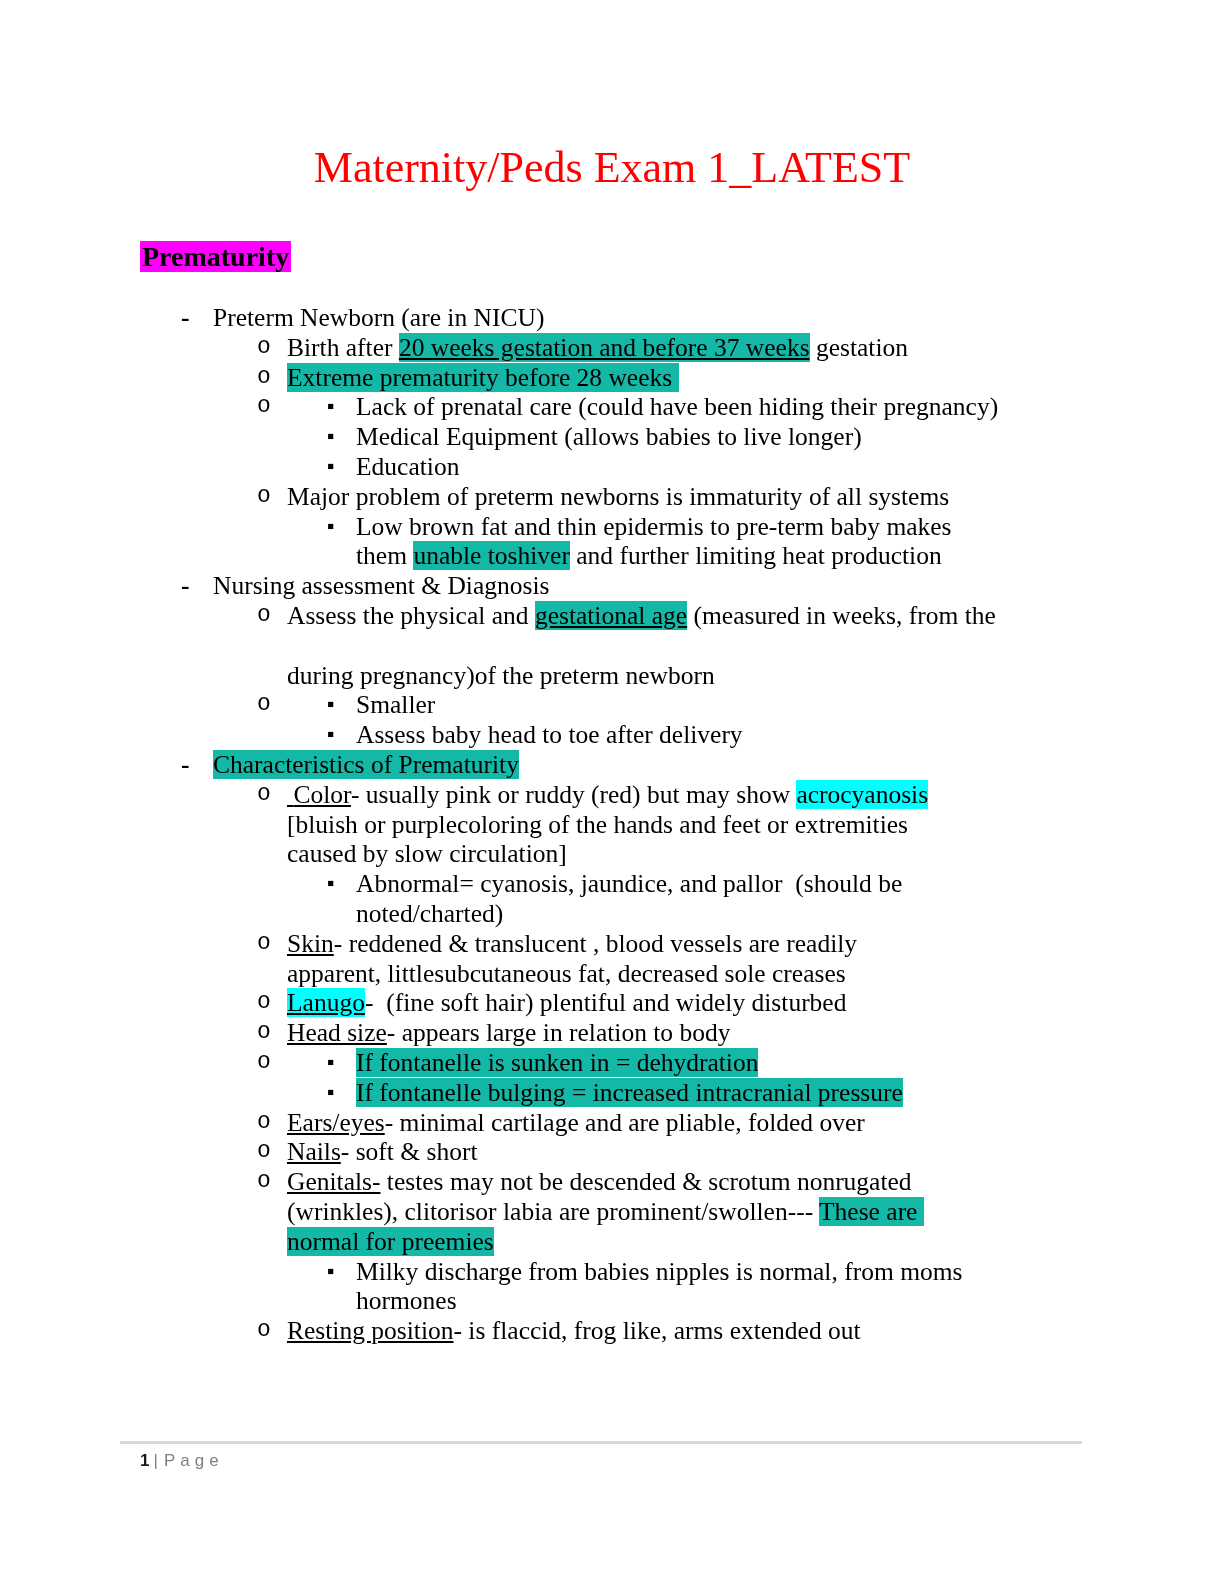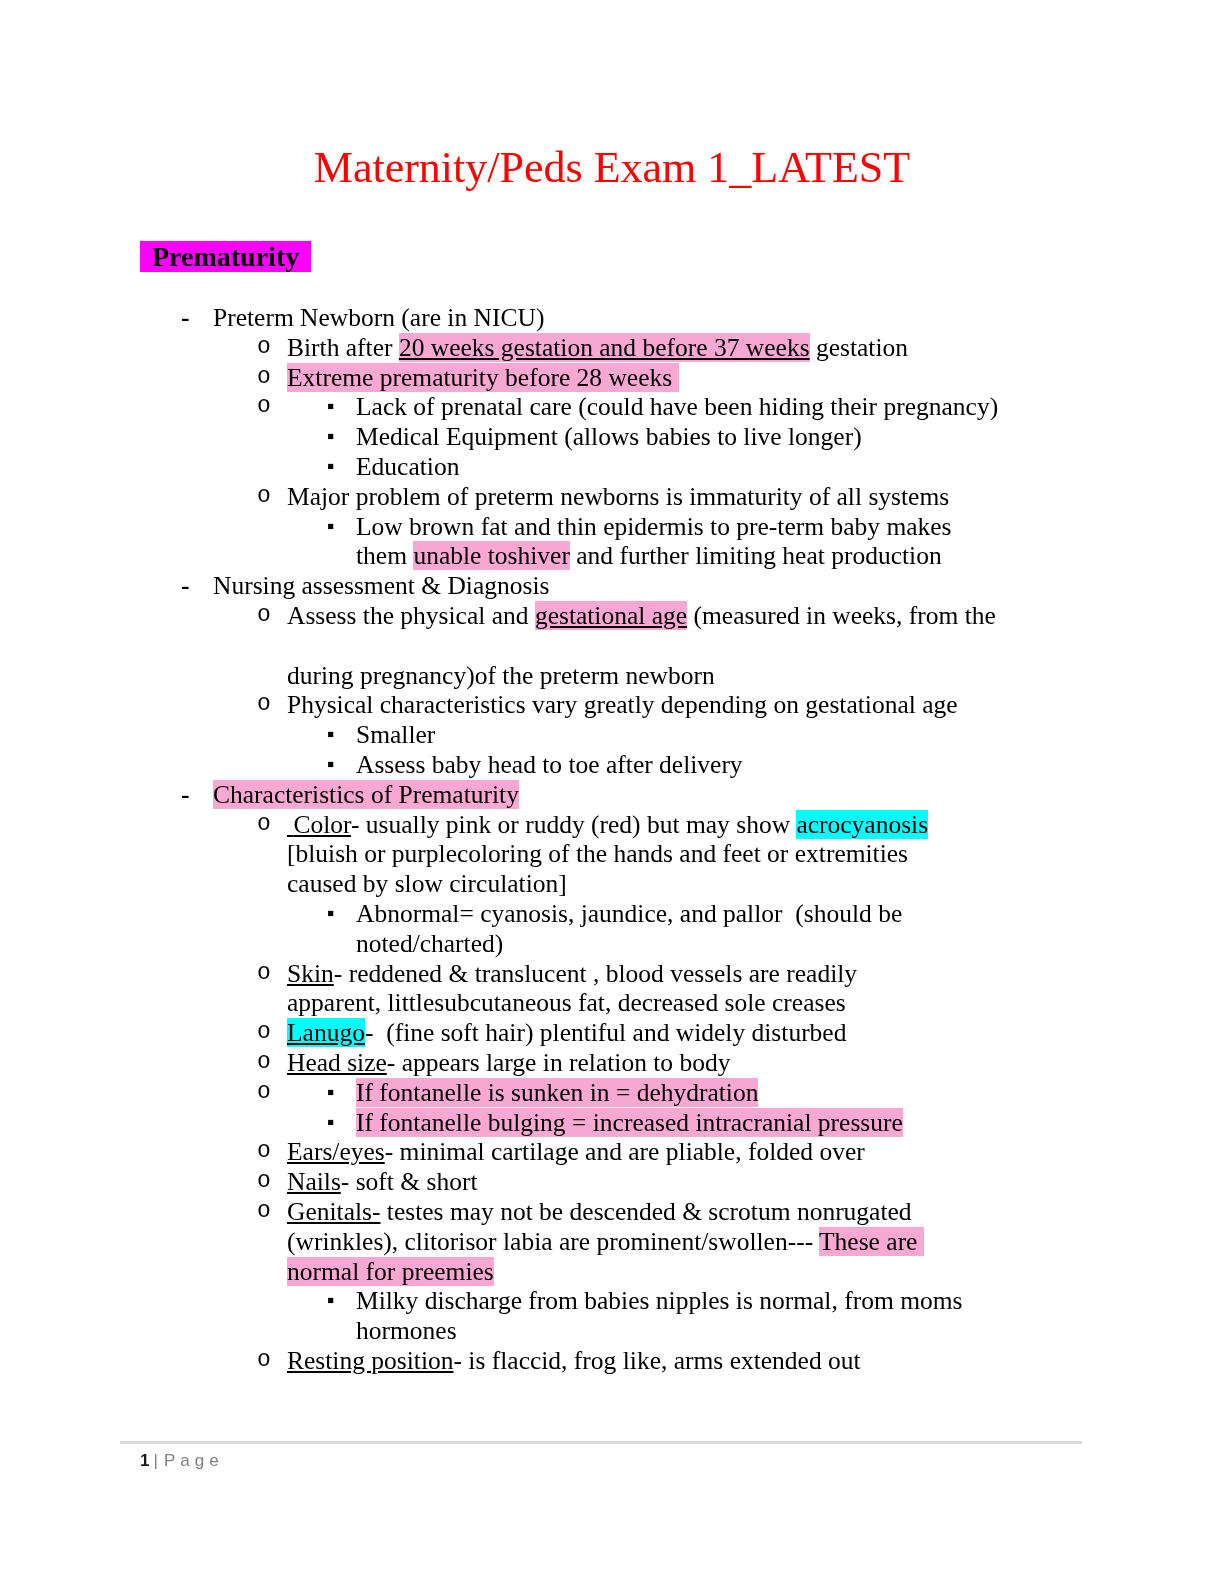--- a/index.html
+++ b/index.html
@@ -25,39 +25,39 @@
     color: #FF0000;
   }
   .section-heading {
     position: absolute;
     top: 241px;
     left: 140px;
     font-size: 28px;
     line-height: 31px;
     font-weight: bold;
   }
-  .hl-magenta { background: #FF00FF; padding: 0 12px; }
+  .hl-magenta { background: #FF00FF; padding: 0 2px; }
   .list {
     position: absolute;
     top: 303px;
     left: 140px;
     width: 1010px;
     font-size: 25.5px;
     line-height: 29.8px;
   }
   .li { position: relative; }
   .li .content { display: block; white-space: pre-wrap; }
   .lv1 { padding-left: 73px; }
   .lv2 { padding-left: 147px; }
   .lv3 { padding-left: 216px; }
   .bullet { position: absolute; top: 0; }
   .b1 { left: 41px; font-weight: bold; }
   .b2 { left: 117px; font-family: "Liberation Mono", monospace; font-size: 23px; }
   .b3 { left: 187px; font-size: 21px; }
-  .hy { background: #f9a8d4; }
+  .hy { background: #14b8a6; }
   .hc { background: #00FFFF; }
   .u  { text-decoration: underline; text-underline-offset: 2px; }
   .footer-rule {
     position: absolute;
     top: 1441px;
     left: 120px;
     width: 962px;
     height: 3px;
     background: #D9D9D9;
   }
@@ -122,21 +122,20 @@
       <div class="li lv1">
         <span class="bullet b1">-</span>
         <span class="content"><span>Nursing assessment &amp; Diagnosis</span></span>
       </div>
       <div class="li lv2">
         <span class="bullet b2">o</span>
         <span class="content"><span>Assess the physical and </span><span class="u hy">gestational age</span><span> (measured in weeks, from the</span><br><br><span>during pregnancy)of the preterm newborn</span></span>
       </div>
       <div class="li lv2">
         <span class="bullet b2">o</span>
-        <span class="content"><span>Physical characteristics vary greatly depending on gestational age</span></span>
       </div>
       <div class="li lv3">
         <span class="bullet b3">▪</span>
         <span class="content"><span>Smaller</span></span>
       </div>
       <div class="li lv3">
         <span class="bullet b3">▪</span>
         <span class="content"><span>Assess baby head to toe after delivery</span></span>
       </div>
       <div class="li lv1">

